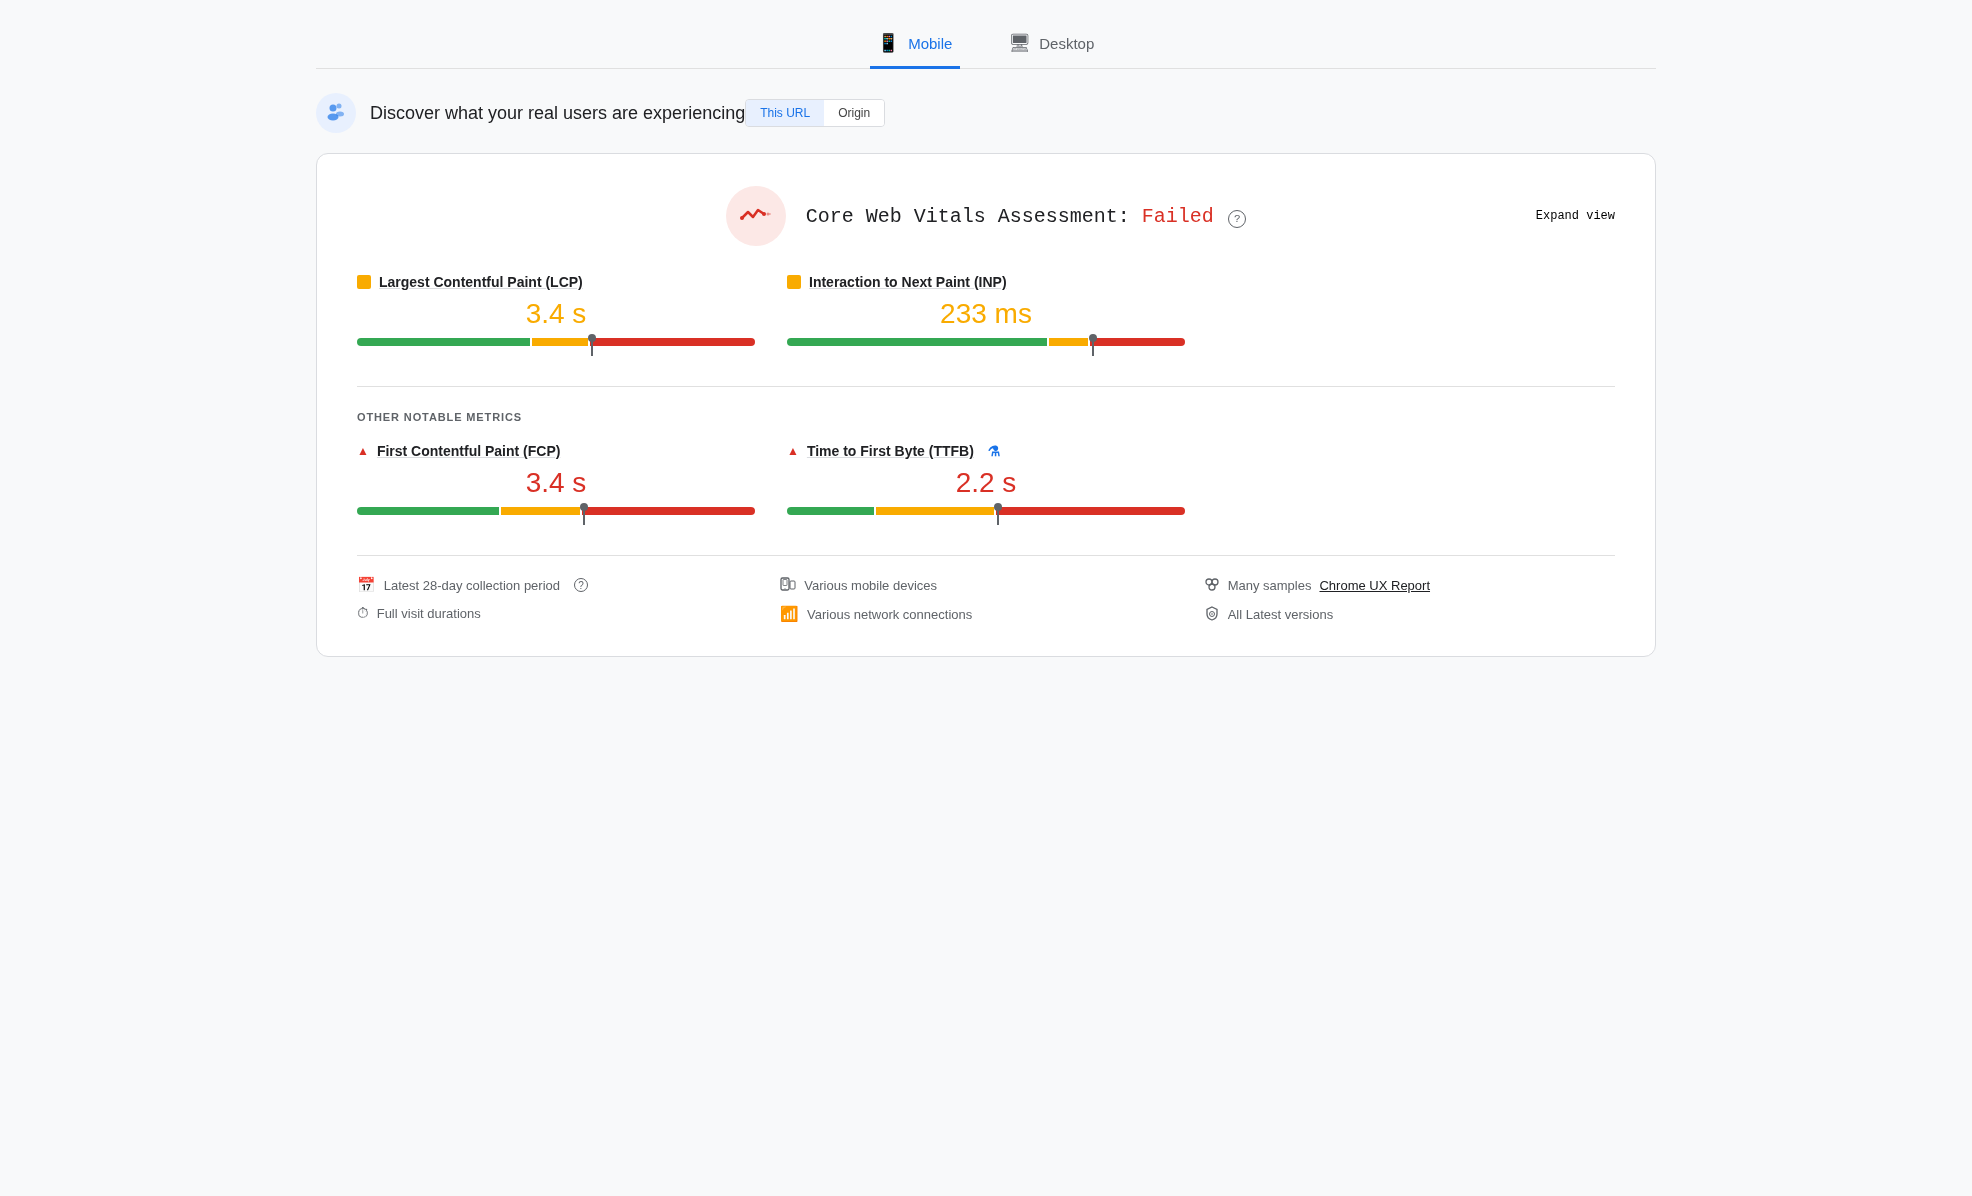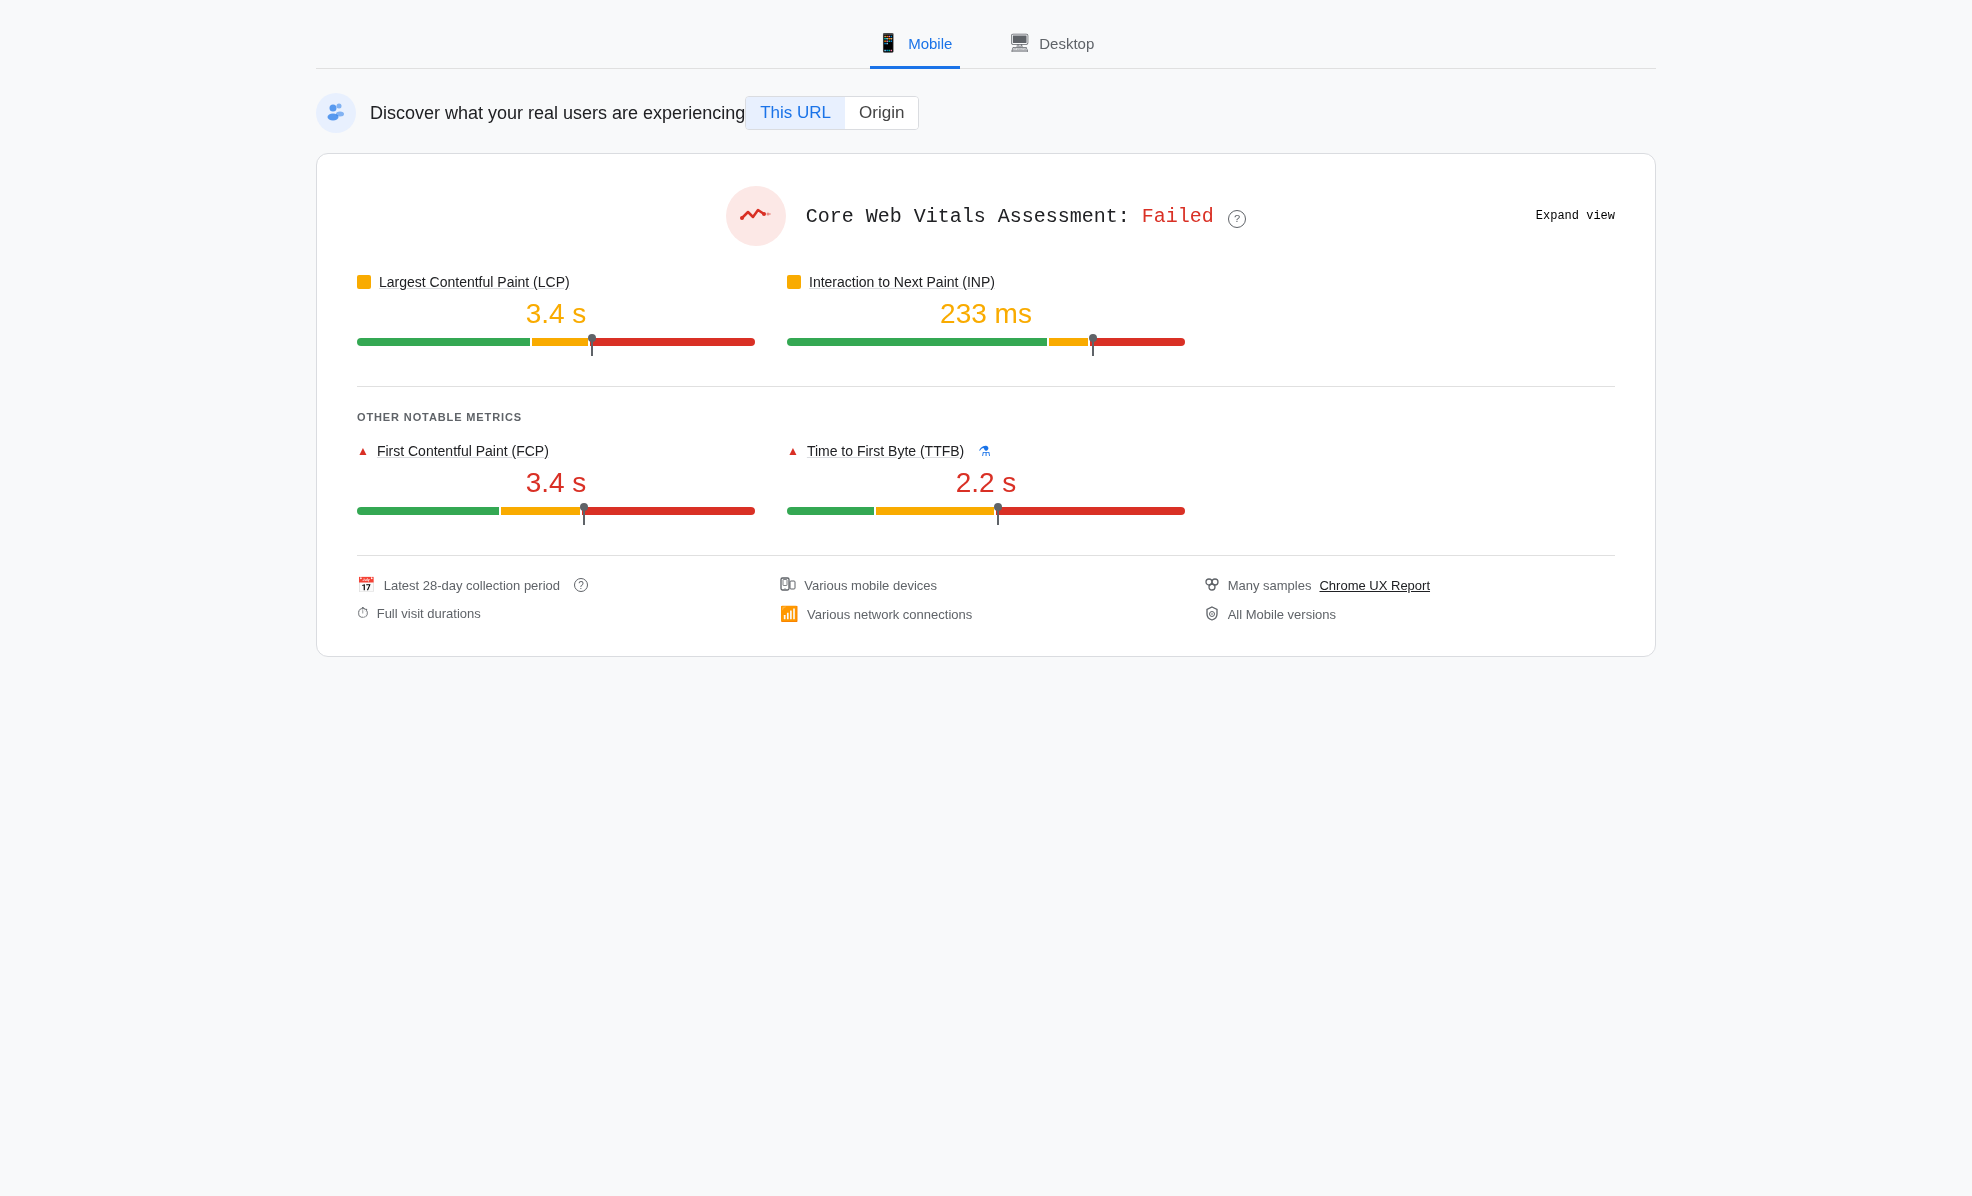--- a/index.html
+++ b/index.html
@@ -72,21 +72,21 @@
       color: #202124;
     }
     .url-toggle {
       display: flex;
       border: 1px solid #dadce0;
       border-radius: 4px;
       overflow: hidden;
     }
     .url-toggle-btn {
       padding: 6px 14px;
-      font-size: 17px;
+      font-size: 12px;
       cursor: pointer;
       background: white;
       color: #444;
       border: none;
       outline: none;
     }
     .url-toggle-btn.active {
       background: #e8f0fe;
       color: #1a73e8;
       font-weight: 500;
@@ -156,20 +156,21 @@
     .metric-item {
       display: flex;
       flex-direction: column;
       gap: 8px;
     }
     .metric-label {
       display: flex;
       align-items: center;
       gap: 8px;
       font-size: 14px;
+      font-weight: bold;
     }
     .metric-label a {
       color: #202124;
       text-decoration: underline;
       text-decoration-color: #dadce0;
       cursor: pointer;
     }
     .metric-dot {
       width: 14px;
       height: 14px;
@@ -477,19 +478,19 @@
           <a href="#">Chrome UX Report</a>
         </div>
         <div class="footer-item">
           <span class="footer-icon">
             <svg width="16" height="16" viewBox="0 0 16 16" fill="none">
               <path d="M8 2L13 4.5V9C13 11.8 10.8 14.2 8 15C5.2 14.2 3 11.8 3 9V4.5L8 2Z" stroke="#5f6368" stroke-width="1.3" fill="none"></path>
               <circle cx="8" cy="9" r="2.5" stroke="#5f6368" stroke-width="1" fill="none"></circle>
               <circle cx="8" cy="9" r="0.8" fill="#5f6368"></circle>
             </svg>
           </span>
-          <span>All Mobile versions</span>
+          <span>All Latest versions</span>
         </div>
       </div>
     </div>
 
   </div>
 </div>
 
 </body></html>

